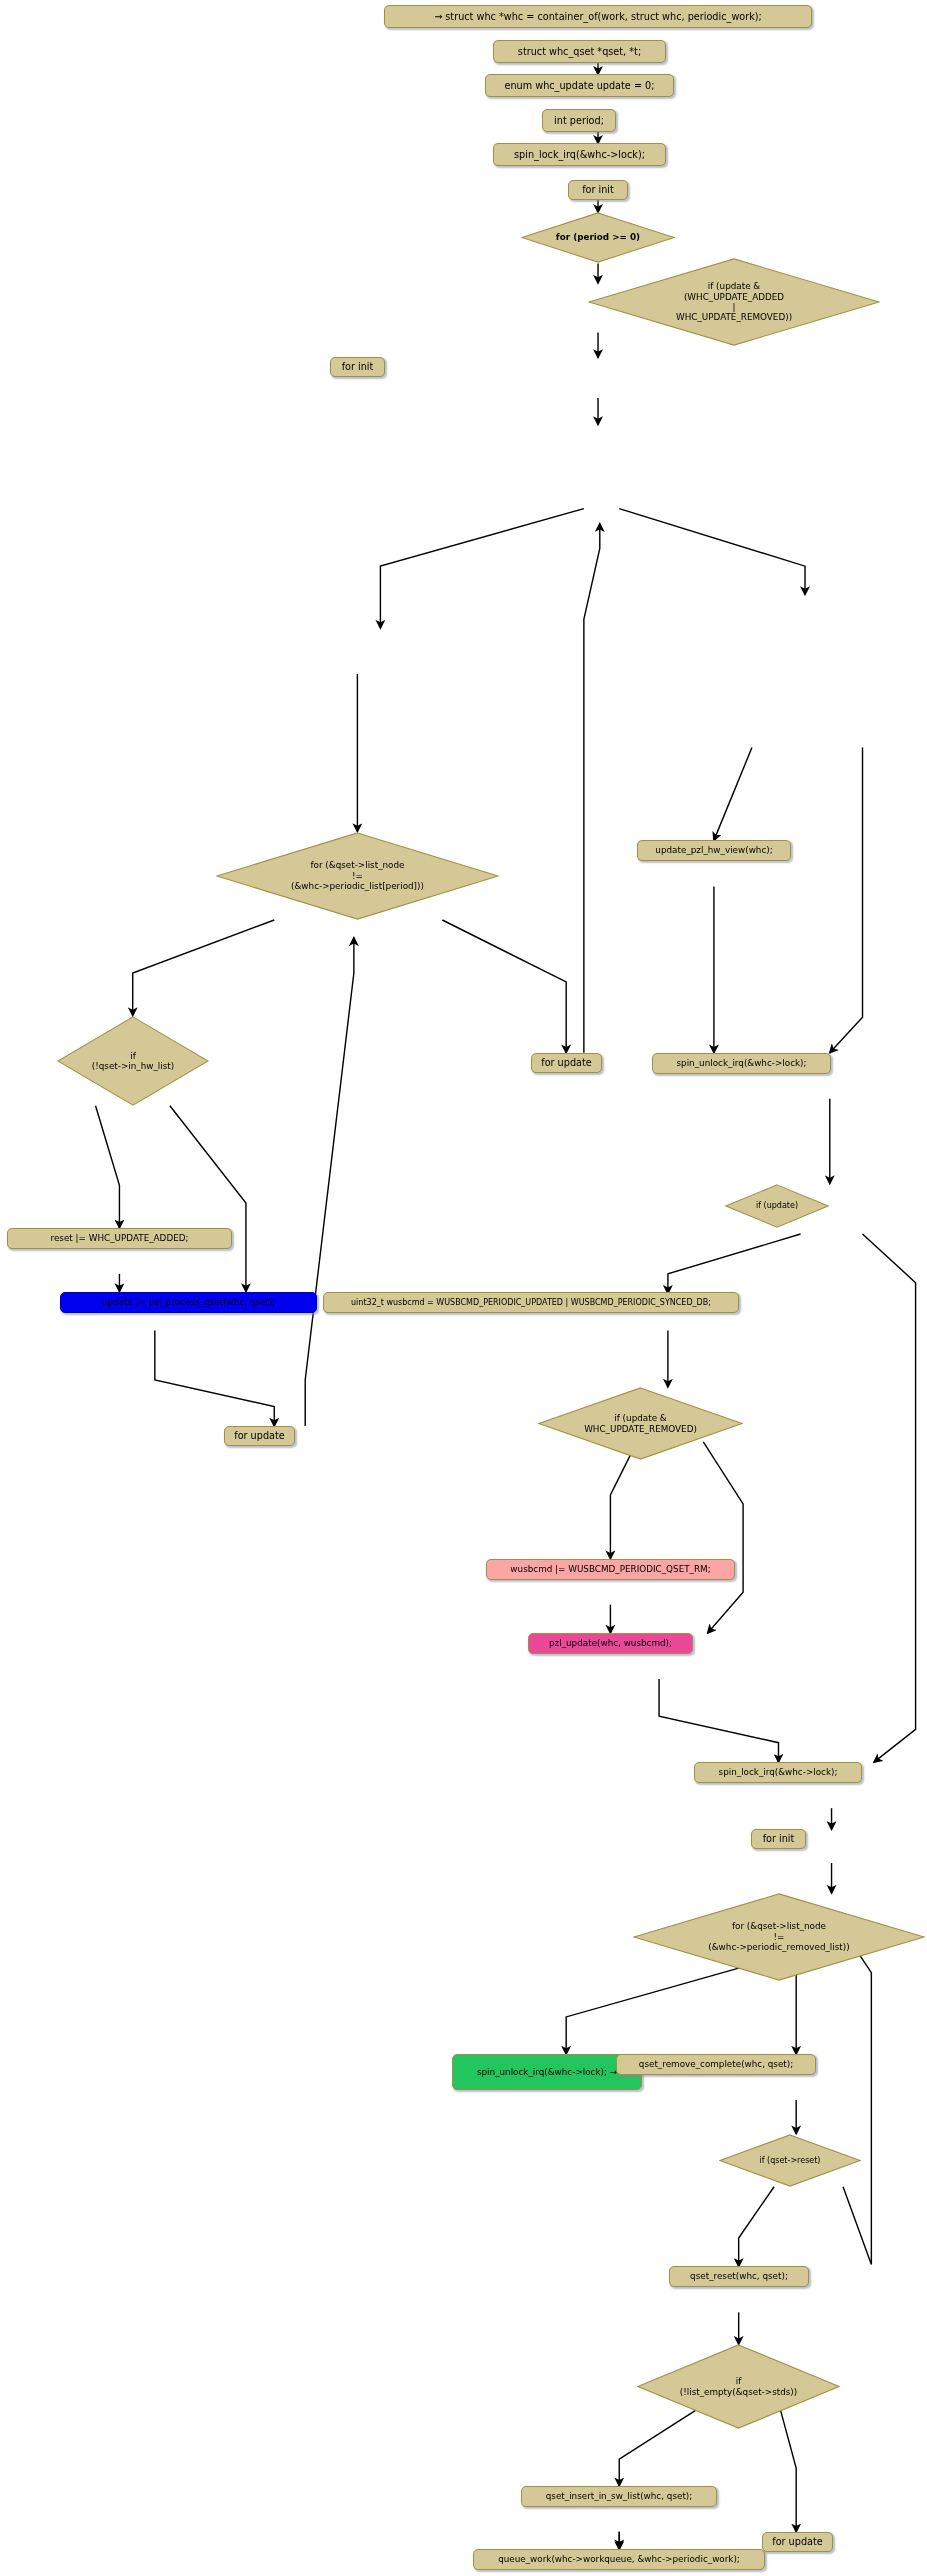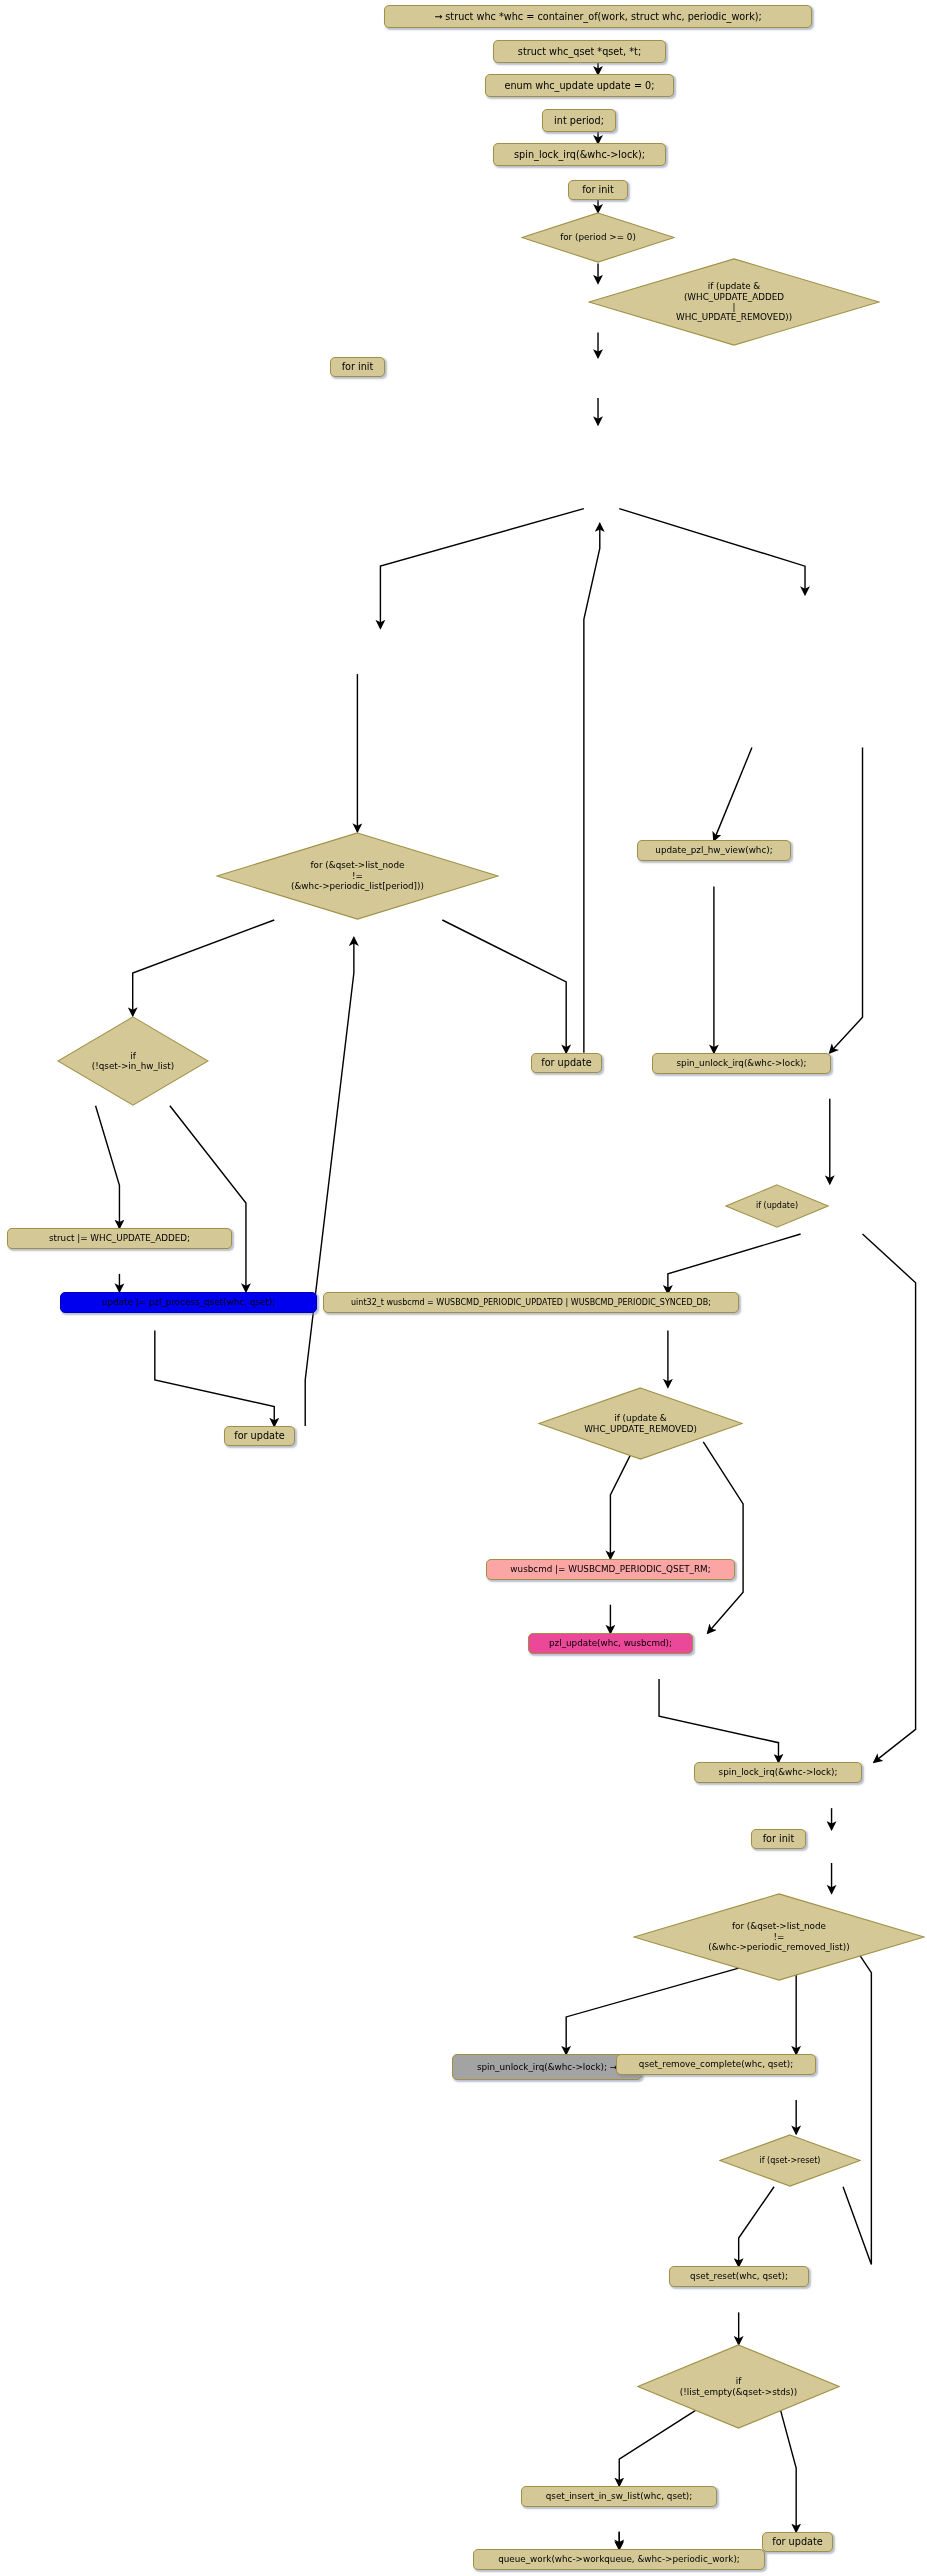--- a/index.html
+++ b/index.html
@@ -159,21 +159,21 @@
   <div class="node box" style="left: 493px; top: 40px; width: 173px; height: 23px; font-size: 9.7px; background: rgb(211, 200, 150); border-color: rgb(160, 144, 69);">struct whc_qset *qset, *t;</div>
 
   <div class="node box" style="left: 485px; top: 74px; width: 189px; height: 23px; font-size: 9.7px; background: rgb(211, 200, 150); border-color: rgb(160, 144, 69);">enum whc_update update = 0;</div>
 
   <div class="node box" style="left: 542px; top: 109px; width: 74px; height: 23px; font-size: 9.7px; background: rgb(211, 200, 150); border-color: rgb(160, 144, 69);">int period;</div>
 
   <div class="node box" style="left: 493px; top: 143px; width: 173px; height: 23px; font-size: 9.7px; background: rgb(211, 200, 150); border-color: rgb(160, 144, 69);">spin_lock_irq(&amp;whc-&gt;lock);</div>
 
   <div class="node box" style="left: 568px; top: 180px; width: 60px; height: 19.5px; font-size: 9.7px; background: rgb(211, 200, 150); border-color: rgb(160, 144, 69);">for init</div>
 
-  <div class="node diamond" style="left:521px; top:212px; width:154px; height:51px; font-size:8.8px;">
+  <div class="node diamond" style="left:521px; top:212px; width:154px; height:51px; font-size:8.8px;font-weight:bold;">
     <svg class="dshape" viewBox="0 0 174 58" preserveAspectRatio="none">
       <polygon points="87,1 173,29 87,57 1,29" fill="#D3C896" stroke="#A09045" stroke-width="1.2"></polygon>
       <polygon points="89,3 175,31 89,59 3,31" fill="rgba(130,140,165,0.40)" stroke="none" transform="translate(2,2)" style="display:none"></polygon>
     </svg>
     <span class="dlabel">for (period &gt;= 0)</span>
   </div>
 
   <div class="node box" style="left: 330px; top: 357px; width: 55px; height: 19.5px; font-size: 9.7px; background: rgb(211, 200, 150); border-color: rgb(160, 144, 69);">for init</div>
 
   <div class="node diamond" style="left:659px; top:520px; width:292px; height:88px; font-size:8.8px; transform:translate(-71px,-262px);">
@@ -202,21 +202,21 @@
       <polygon points="86,1 171,51 86,101 1,51" fill="#D3C896" stroke="#A09045" stroke-width="1.2"></polygon>
     </svg>
     <span class="dlabel">if
 (!qset-&gt;in_hw_list)</span>
   </div>
 
   <div class="node box" style="left: 531px; top: 1053px; width: 71px; height: 19.5px; font-size: 9.7px; background: rgb(211, 200, 150); border-color: rgb(160, 144, 69);">for update</div>
 
   <div class="node box" style="left: 652px; top: 1053px; width: 179px; height: 21px; font-size: 8.8px; background: rgb(211, 200, 150); border-color: rgb(160, 144, 69); text-align: center;">spin_unlock_irq(&amp;whc-&gt;lock);</div>
 
-  <div class="node box" style="left: 7px; top: 1228px; width: 225px; height: 21px; font-size: 8.8px; background: rgb(211, 200, 150); border-color: rgb(160, 144, 69);">struct |= WHC_UPDATE_ADDED;</div>
+  <div class="node box" style="left: 7px; top: 1228px; width: 225px; height: 21px; font-size: 8.8px; background: rgb(211, 200, 150); border-color: rgb(160, 144, 69);">reset |= WHC_UPDATE_ADDED;</div>
 
   <div class="node diamond" style="left:725px; top:1184px; width:104px; height:44px; font-size:8px;">
     <svg class="dshape" viewBox="0 0 118 50" preserveAspectRatio="none">
       <polygon points="59,1 117,25 59,49 1,25" fill="#D3C896" stroke="#A09045" stroke-width="1.2"></polygon>
     </svg>
     <span class="dlabel">if (update)</span>
   </div>
 
   <div class="node box hl" style="left: 60px; top: 1292px; width: 257px; height: 21px; font-size: 8.8px; background: rgb(0, 0, 238);">update |= pzl_process_qset(whc, qset);</div>
 
@@ -242,21 +242,21 @@
 
   <div class="node diamond" style="left:633px; top:1893px; width:292px; height:88px; font-size:8.8px;">
     <svg class="dshape" viewBox="0 0 330 100" preserveAspectRatio="none">
       <polygon points="165,1 329,50 165,99 1,50" fill="#D3C896" stroke="#A09045" stroke-width="1.2"></polygon>
     </svg>
     <span class="dlabel">for (&amp;qset-&gt;list_node
 !=
 (&amp;whc-&gt;periodic_removed_list))</span>
   </div>
 
-  <div class="node box" style="left: 452px; top: 2054px; width: 190px; height: 26px; font-size: 8.8px; background: #a3a3a3; border-color: rgb(160, 144, 69);">spin_unlock_irq(&amp;whc-&gt;lock); →</div>
+  <div class="node box" style="left: 452px; top: 2054px; width: 190px; height: 36px; font-size: 8.8px; background: #22c55e; border-color: rgb(160, 144, 69);">spin_unlock_irq(&amp;whc-&gt;lock); →</div>
 
   <div class="node box" style="left: 616px; top: 2054px; width: 200px; height: 21px; font-size: 8.8px; background: rgb(211, 200, 150); border-color: rgb(160, 144, 69);">qset_remove_complete(whc, qset);</div>
 
   <div class="node diamond" style="left:719px; top:2134px; width:142px; height:53px; font-size:8px;">
     <svg class="dshape" viewBox="0 0 160 60" preserveAspectRatio="none">
       <polygon points="80,1 159,30 80,59 1,30" fill="#D3C896" stroke="#A09045" stroke-width="1.2"></polygon>
     </svg>
     <span class="dlabel">if (qset-&gt;reset)</span>
   </div>
 

